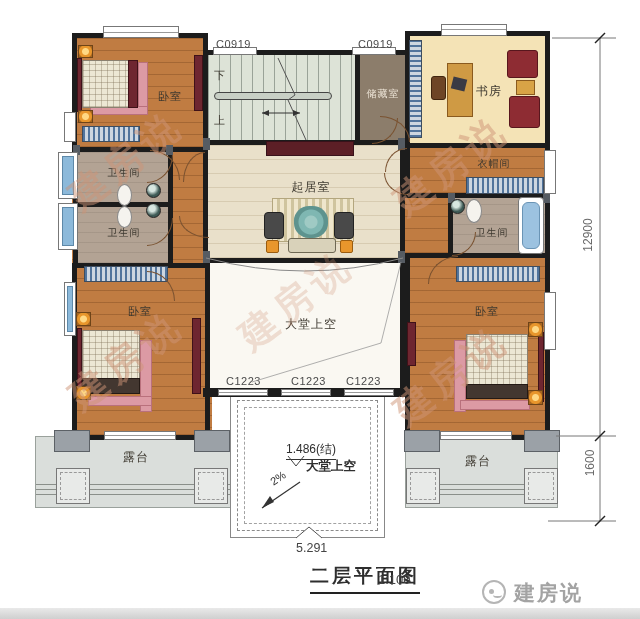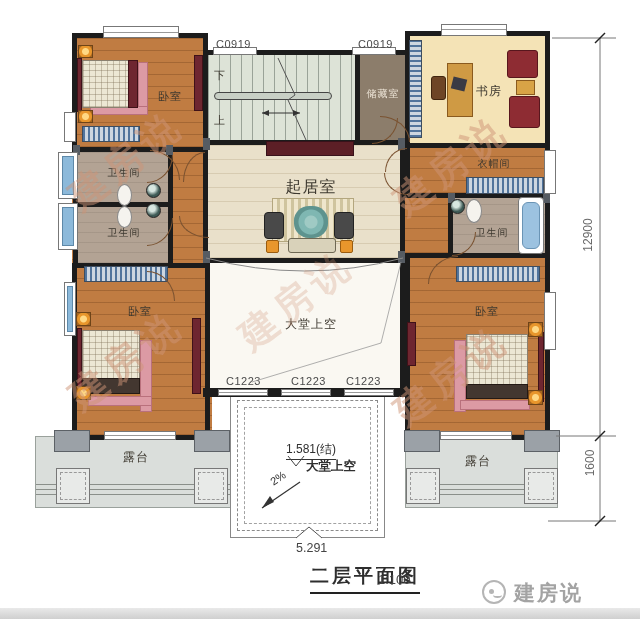--- a/index.html
+++ b/index.html
@@ -156,21 +156,21 @@
   <div class="lbl" style="left:124px;top:233px;font-size:10px;z-index:6;">卫生间</div>
 
   <div class="abs" style="left:266px;top:141px;width:88px;height:15px;background:#5c1f26;border:1px solid #38121a;z-index:4;"></div>
   <div class="abs" style="left:272px;top:198px;width:82px;height:44px;background:repeating-linear-gradient(90deg,#efe6cc 0 4px,#cfc49e 4px 7px);border:1px solid #b3a67e;z-index:4;"></div>
   <div class="abs" style="left:264px;top:212px;width:20px;height:27px;background:#494949;border:1px solid #222;border-radius:4px;z-index:5;"></div>
   <div class="abs" style="left:334px;top:212px;width:20px;height:27px;background:#494949;border:1px solid #222;border-radius:4px;z-index:5;"></div>
   <div class="abs" style="left:294px;top:206px;width:34px;height:32px;background:radial-gradient(circle at 50% 50%,#9fcac4 0 6px,#7fb7b2 7px 12px,#5e938e 13px);border-radius:45%;z-index:5;"></div>
   <div class="abs" style="left:288px;top:238px;width:48px;height:15px;background:#d9d2ba;border:1px solid #6e6854;border-radius:3px;z-index:5;"></div>
   <div class="abs" style="left:266px;top:240px;width:13px;height:13px;background:#e8962c;border:1px solid #9a5c10;border-radius:2px;z-index:5;"></div>
   <div class="abs" style="left:340px;top:240px;width:13px;height:13px;background:#e8962c;border:1px solid #9a5c10;border-radius:2px;z-index:5;"></div>
-  <div class="lbl" style="left:311px;top:187px;font-size:16px;z-index:6;">起居室</div>
+  <div class="lbl" style="left:311px;top:187px;font-size:12px;z-index:6;">起居室</div>
 
   <div class="hatch" style="left:466px;top:177px;width:78px;height:17px;z-index:4;"></div>
   <div class="lbl" style="left:494px;top:164px;font-size:10px;z-index:6;text-align:center;">衣帽间</div>
 
   <div class="abs" style="left:518px;top:197px;width:26px;height:57px;background:#fff;border:1px solid #777;border-radius:4px;z-index:4;"></div>
   <div class="abs" style="left:522px;top:202px;width:18px;height:47px;background:#9cc2e0;border:1px solid #6a94b5;border-radius:6px;z-index:5;"></div>
   <div class="abs" style="left:466px;top:199px;width:16px;height:24px;background:#f5f3ee;border:1px solid #888;border-radius:50%;z-index:4;"></div>
   <div class="abs" style="left:450px;top:199px;width:15px;height:15px;border-radius:50%;background:radial-gradient(circle at 40% 35%,#d7e6e0 0 3px,#3e5a55 60%);border:1px solid #222;z-index:4;"></div>
   <div class="lbl" style="left:492px;top:233px;font-size:10px;z-index:6;">卫生间</div>
 
@@ -213,21 +213,21 @@
 
   <div class="lbl" style="left:136px;top:457px;font-size:12px;z-index:6;">露台</div>
   <div class="lbl" style="left:478px;top:461px;font-size:12px;z-index:6;">露台</div>
 
   <div class="wlbl" style="left:216px;top:38px;z-index:6;">C0919</div>
   <div class="wlbl" style="left:358px;top:38px;z-index:6;">C0919</div>
   <div class="wlbl" style="left:226px;top:375px;z-index:6;">C1223</div>
   <div class="wlbl" style="left:291px;top:375px;z-index:6;">C1223</div>
   <div class="wlbl" style="left:346px;top:375px;z-index:6;">C1223</div>
 
-  <div class="rooflbl" style="left:286px;top:441px;font-size:12px;border-bottom:1px solid #333;padding-bottom:1px;z-index:6;">1.581(结)</div>
+  <div class="rooflbl" style="left:286px;top:441px;font-size:12px;border-bottom:1px solid #333;padding-bottom:1px;z-index:6;">1.486(结)</div>
   <div class="rooflbl" style="left:306px;top:458px;font-size:12.5px;font-weight:bold;z-index:6;">大堂上空</div>
   <div class="rooflbl" style="left:270px;top:472px;font-size:11px;transform:rotate(-33deg);z-index:6;">2%</div>
   <div class="dimtxt" style="left:296px;top:541px;color:#444;font-size:12.5px;z-index:6;">5.291</div>
 
   <div class="dimtxt" style="left:558px;top:228px;width:60px;text-align:center;transform:rotate(-90deg);z-index:6;">12900</div>
   <div class="dimtxt" style="left:566px;top:456px;width:48px;text-align:center;transform:rotate(-90deg);z-index:6;">1600</div>
 
   <svg class="ov" width="640" height="619" viewBox="0 0 640 619">
     <path d="M206,258 Q305,284 403,258" fill="none" stroke="#8a8a8a" stroke-width="1"></path>
     <polyline points="401,262 381,343 252,382" fill="none" stroke="#9a9a9a" stroke-width="0.8"></polyline>

